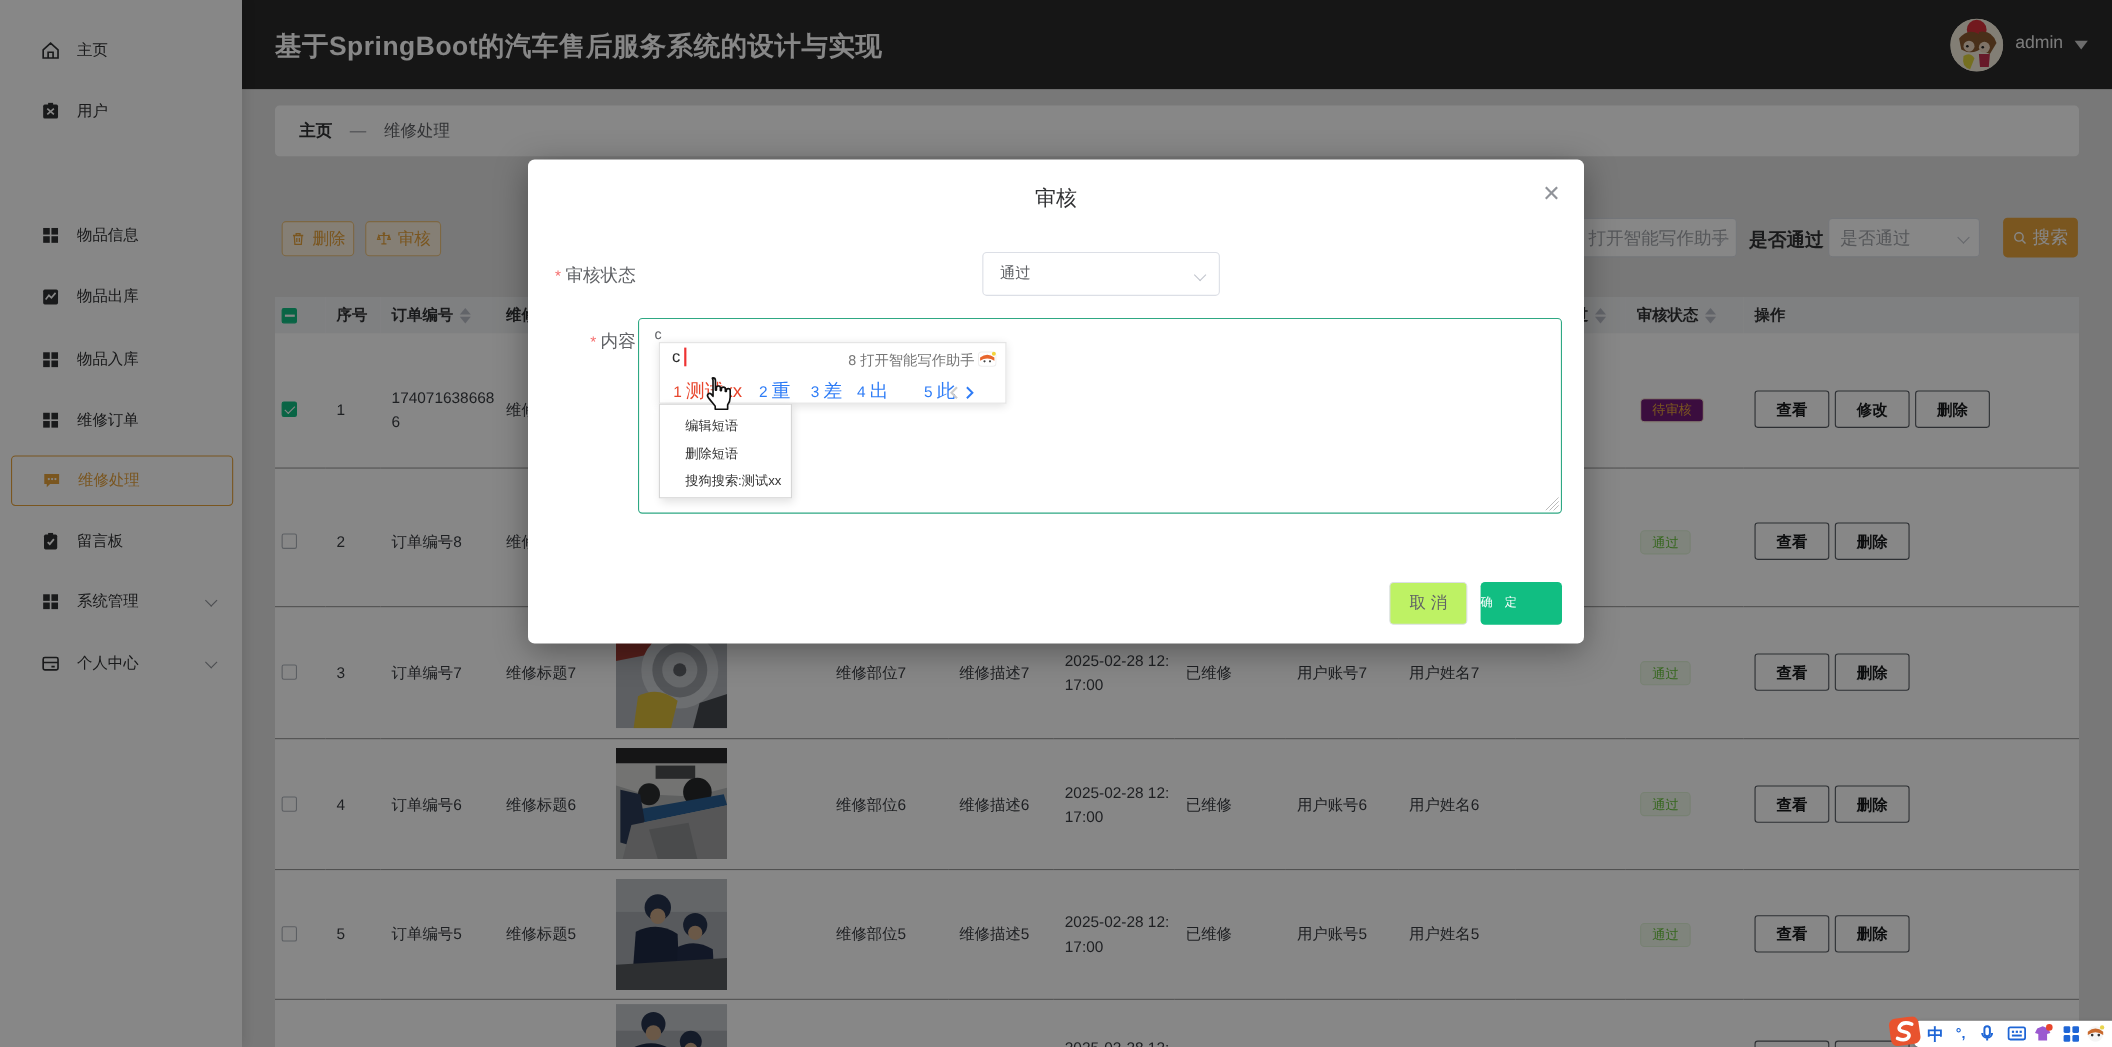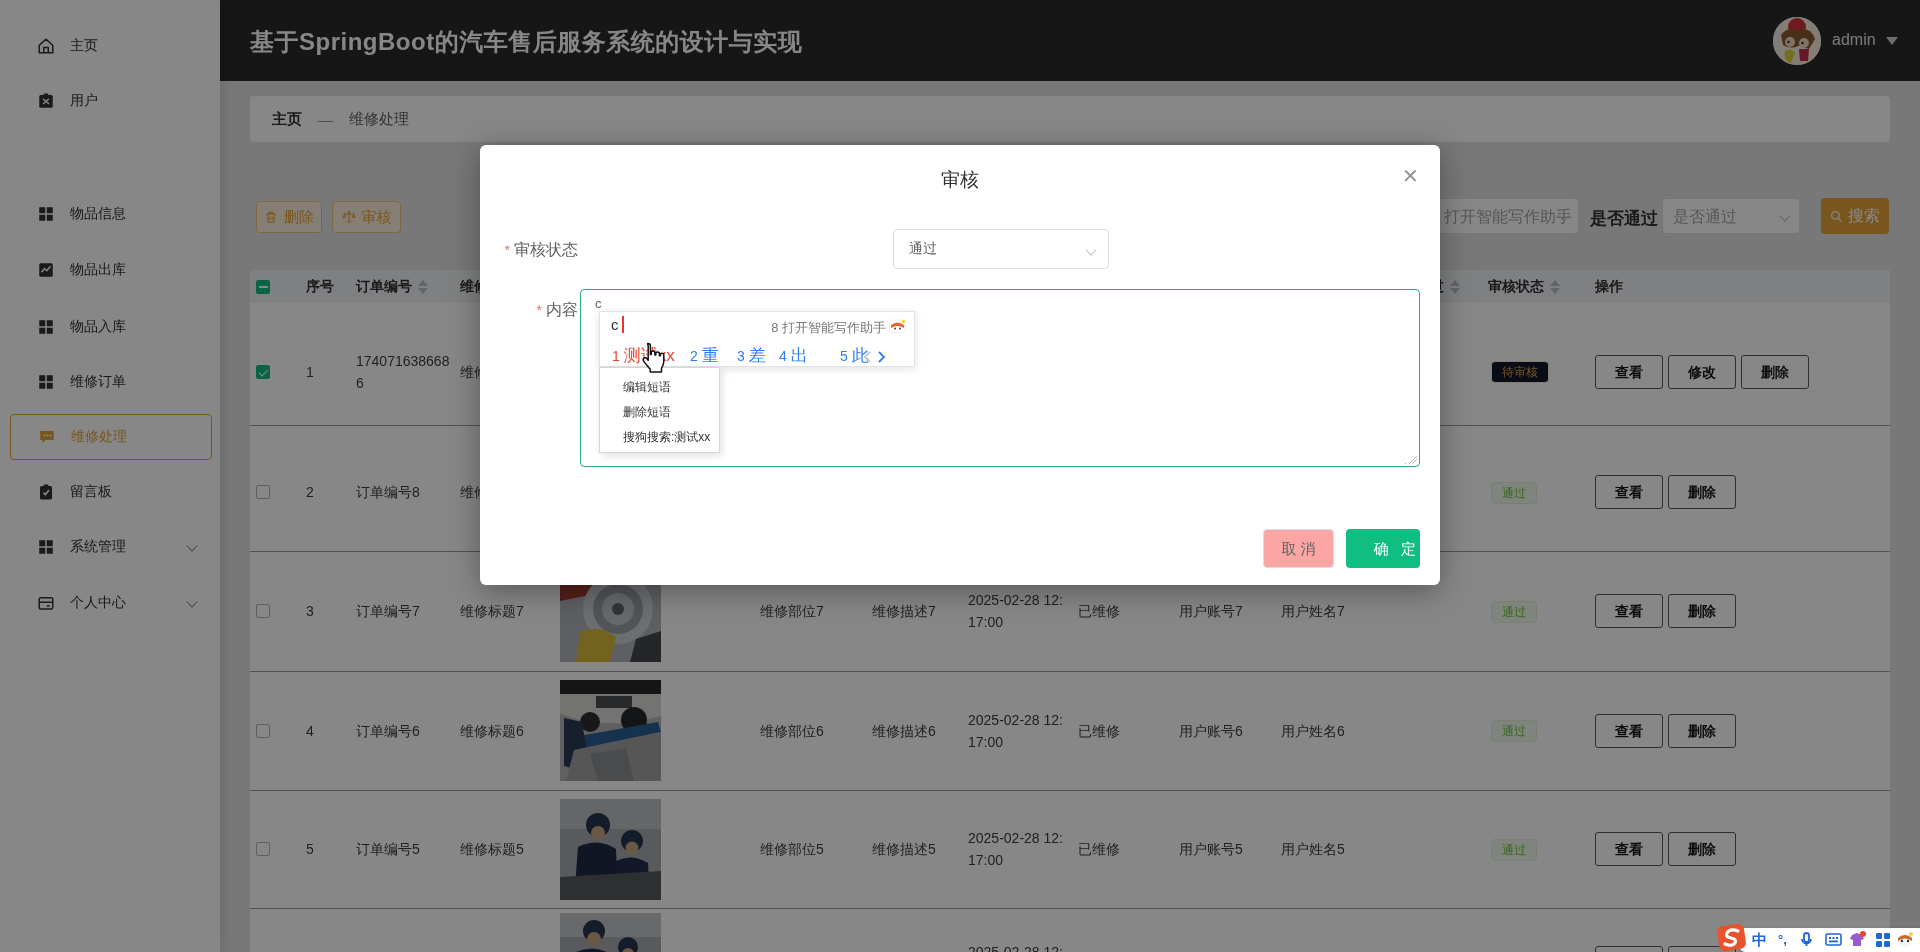--- a/index.html
+++ b/index.html
@@ -50,41 +50,41 @@
   .sort .up { border-bottom:6px solid #b9bdc6; margin-bottom:2px; }
   .sort .dn { border-top:6px solid #b9bdc6; }
   .cb { width:14px; height:14px; border:1px solid #aeb3bb; border-radius:2px; background:#fff; position:relative; }
   .cb.on { background:#11be82; border-color:#11be82; }
   .cb.on:after { content:""; position:absolute; left:4px; top:1px; width:4px; height:8px; border-right:1.6px solid #fff; border-bottom:1.6px solid #fff; transform:rotate(45deg); }
   .cb.ind { background:#11be82; border-color:#11be82; }
   .cb.ind:after { content:""; position:absolute; left:2px; top:5.5px; width:9px; height:2px; background:#fff; }
   .thumb { width:101px; height:101px; display:block; }
   .tag { display:inline-block; height:22px; line-height:20px; padding:0 10px; border-radius:4px; font-size:12px; }
   .tag.g { background:#f0f9eb; border:1px solid #e1f3d8; color:#67C23A; }
-  .tag.o { background:#0f172a; border:1px solid #faecd8; color:#E6A23C; }
+  .tag.o { background:#701a75; border:1px solid #faecd8; color:#E6A23C;font-family:Liberation Mono, monospace; }
   .obtn { display:inline-block; width:68px; height:34px; line-height:32px; text-align:center; background:#fff; border:1px solid #555a61; border-radius:3px; color:#17191c; font-size:14px; font-weight:bold; margin-right:5px; }
 
   
   #overlay { left:0; top:0; width:1920px; height:952px; background:rgba(0,0,0,0.47); z-index:50; }
 
   
   #modal { left:480px; top:145px; width:960px; height:440px; background:#fff; border-radius:6px; box-shadow:0 6px 30px rgba(0,0,0,.35); z-index:100; }
   #modal .title { position:absolute; left:0; right:0; top:22px; text-align:center; font-size:19px; color:#303133; }
   #modal .close { position:absolute; left:922px; top:19px; font-size:20px; color:#909399; }
   .flabel { position:absolute; font-size:16px; color:#606266; text-align:right; width:90px; }
   .flabel .req { color:#f56c6c; margin-right:4px; font-size:14px; }
   #fsel { position:absolute; left:413px; top:84px; width:216px; height:40px; border:1px solid #dcdfe6; border-radius:4px; }
   #fsel .t { position:absolute; left:15px; top:10px; font-size:14px; color:#606266; }
   #fsel .selchev { top:16px; right:13px; }
   #fta { position:absolute; left:100px; top:144px; width:840px; height:178px; border:1.6px solid #2ea883; border-radius:4px; }
   #fta .txt { position:absolute; left:14px; top:6px; font-size:13px; color:#606266; }
   #fta .grip { position:absolute; right:2px; bottom:2px; width:12px; height:12px;
      background:linear-gradient(135deg, transparent 0 50%, #bbb 50% 54%, transparent 54% 64%, #bbb 64% 68%, transparent 68% 78%, #bbb 78% 82%, transparent 82%); }
-  #mcancel { position:absolute; left:783px; top:384px; width:71px; height:39px; border:1px solid #dcdfe6; border-radius:4px; background:#fca5a5; color:#606266; font-size:15px; text-align:center; line-height:37px; }
-  #mok { position:absolute; left:866px; top:384px; width:74px; height:39px; border-radius:4px; background:#11be82; color:#fff; font-size:15px; text-align:right; line-height:39px; letter-spacing:4px; }
+  #mcancel { position:absolute; left:783px; top:384px; width:71px; height:39px; border:1px solid #dcdfe6; border-radius:4px; background:#bef264; color:#606266; font-size:15px; text-align:center; line-height:37px; }
+  #mok { position:absolute; left:866px; top:384px; width:74px; height:39px; border-radius:4px; background:#11be82; color:#fff; font-size:11px; text-align:left; line-height:39px; letter-spacing:4px; }
 
   
   #imebox { left:599px; top:311px; width:316px; height:56px; background:#fff; border:1px solid #e3e3e3; box-shadow:0 2px 8px rgba(0,0,0,.12); z-index:200; }
   #imebox .py { position:absolute; left:11px; top:4px; font-size:15px; color:#2b2b2b; }
   #imebox .caret { position:absolute; left:22px; top:4px; width:1.5px; height:17px; background:#e33; }
   #imebox .assist { position:absolute; right:28px; top:7px; font-size:13px; color:#777; }
   .cand { position:absolute; top:32px; font-size:17px; color:#2e7cf6; white-space:nowrap; }
   .cand .n { font-size:14px; }
   .cand.first { color:#e8452c; }
   #imearrows { position:absolute; right:26px; top:38px; width:26px; height:14px; }

